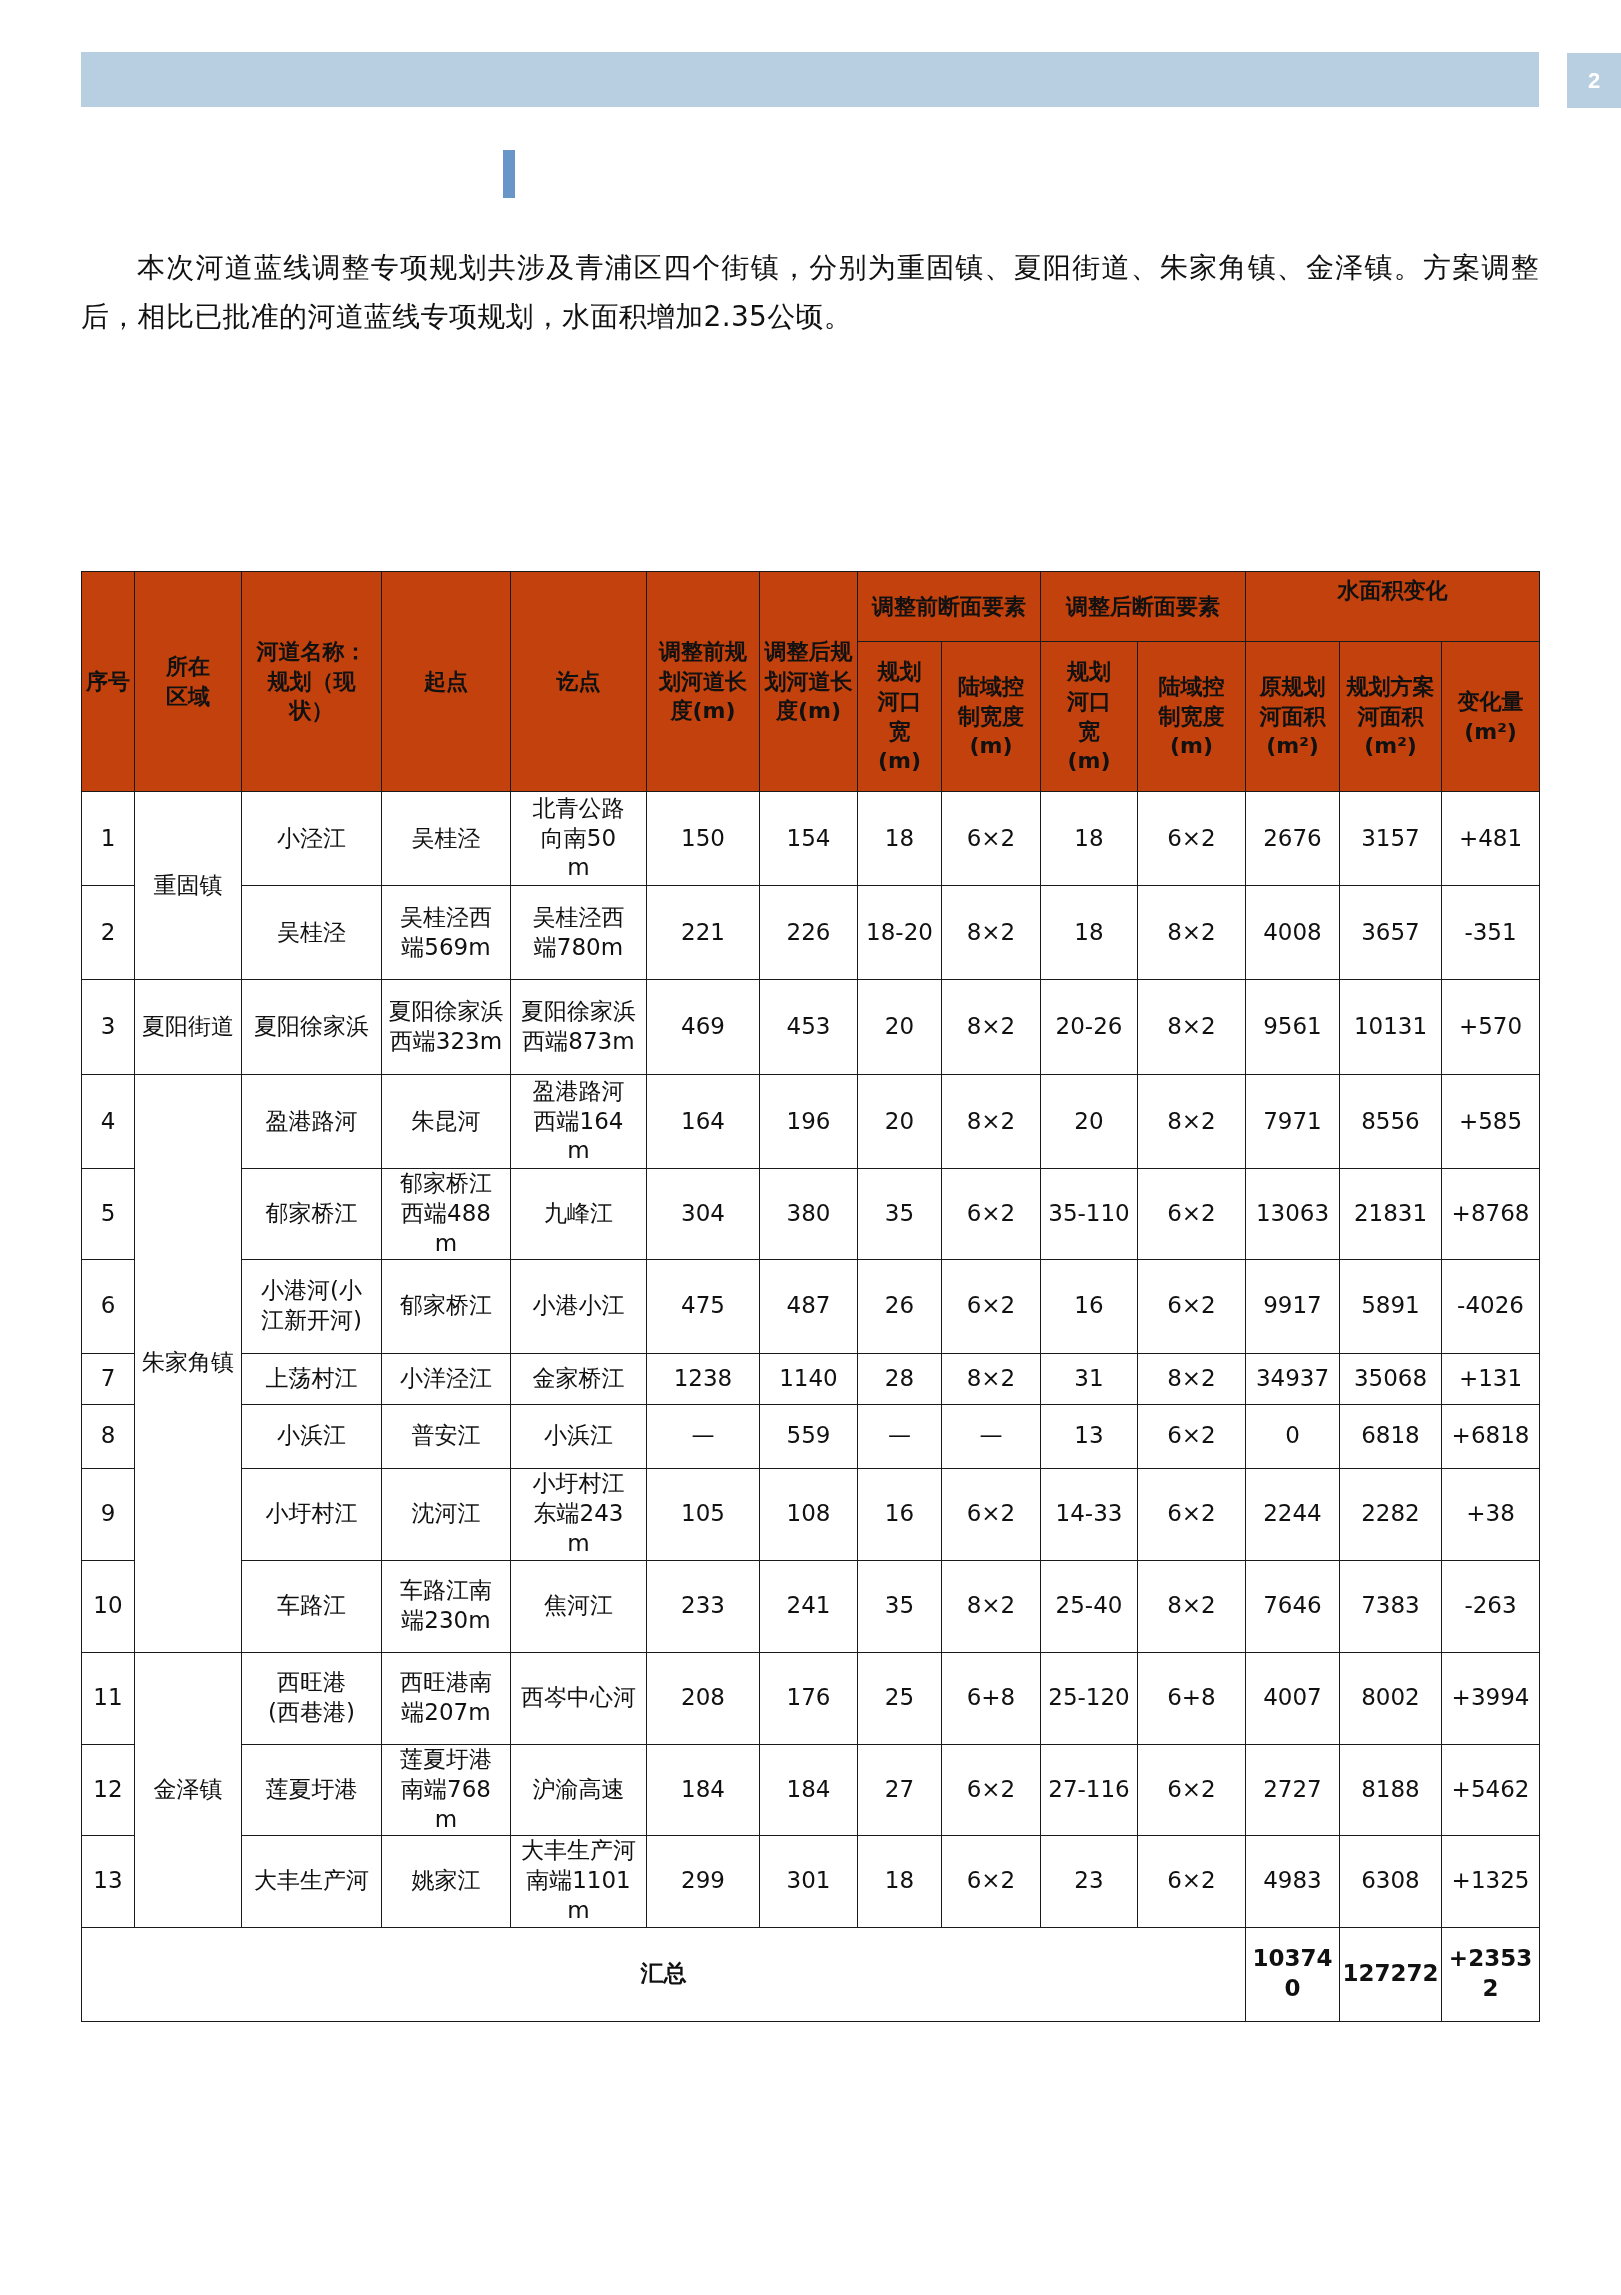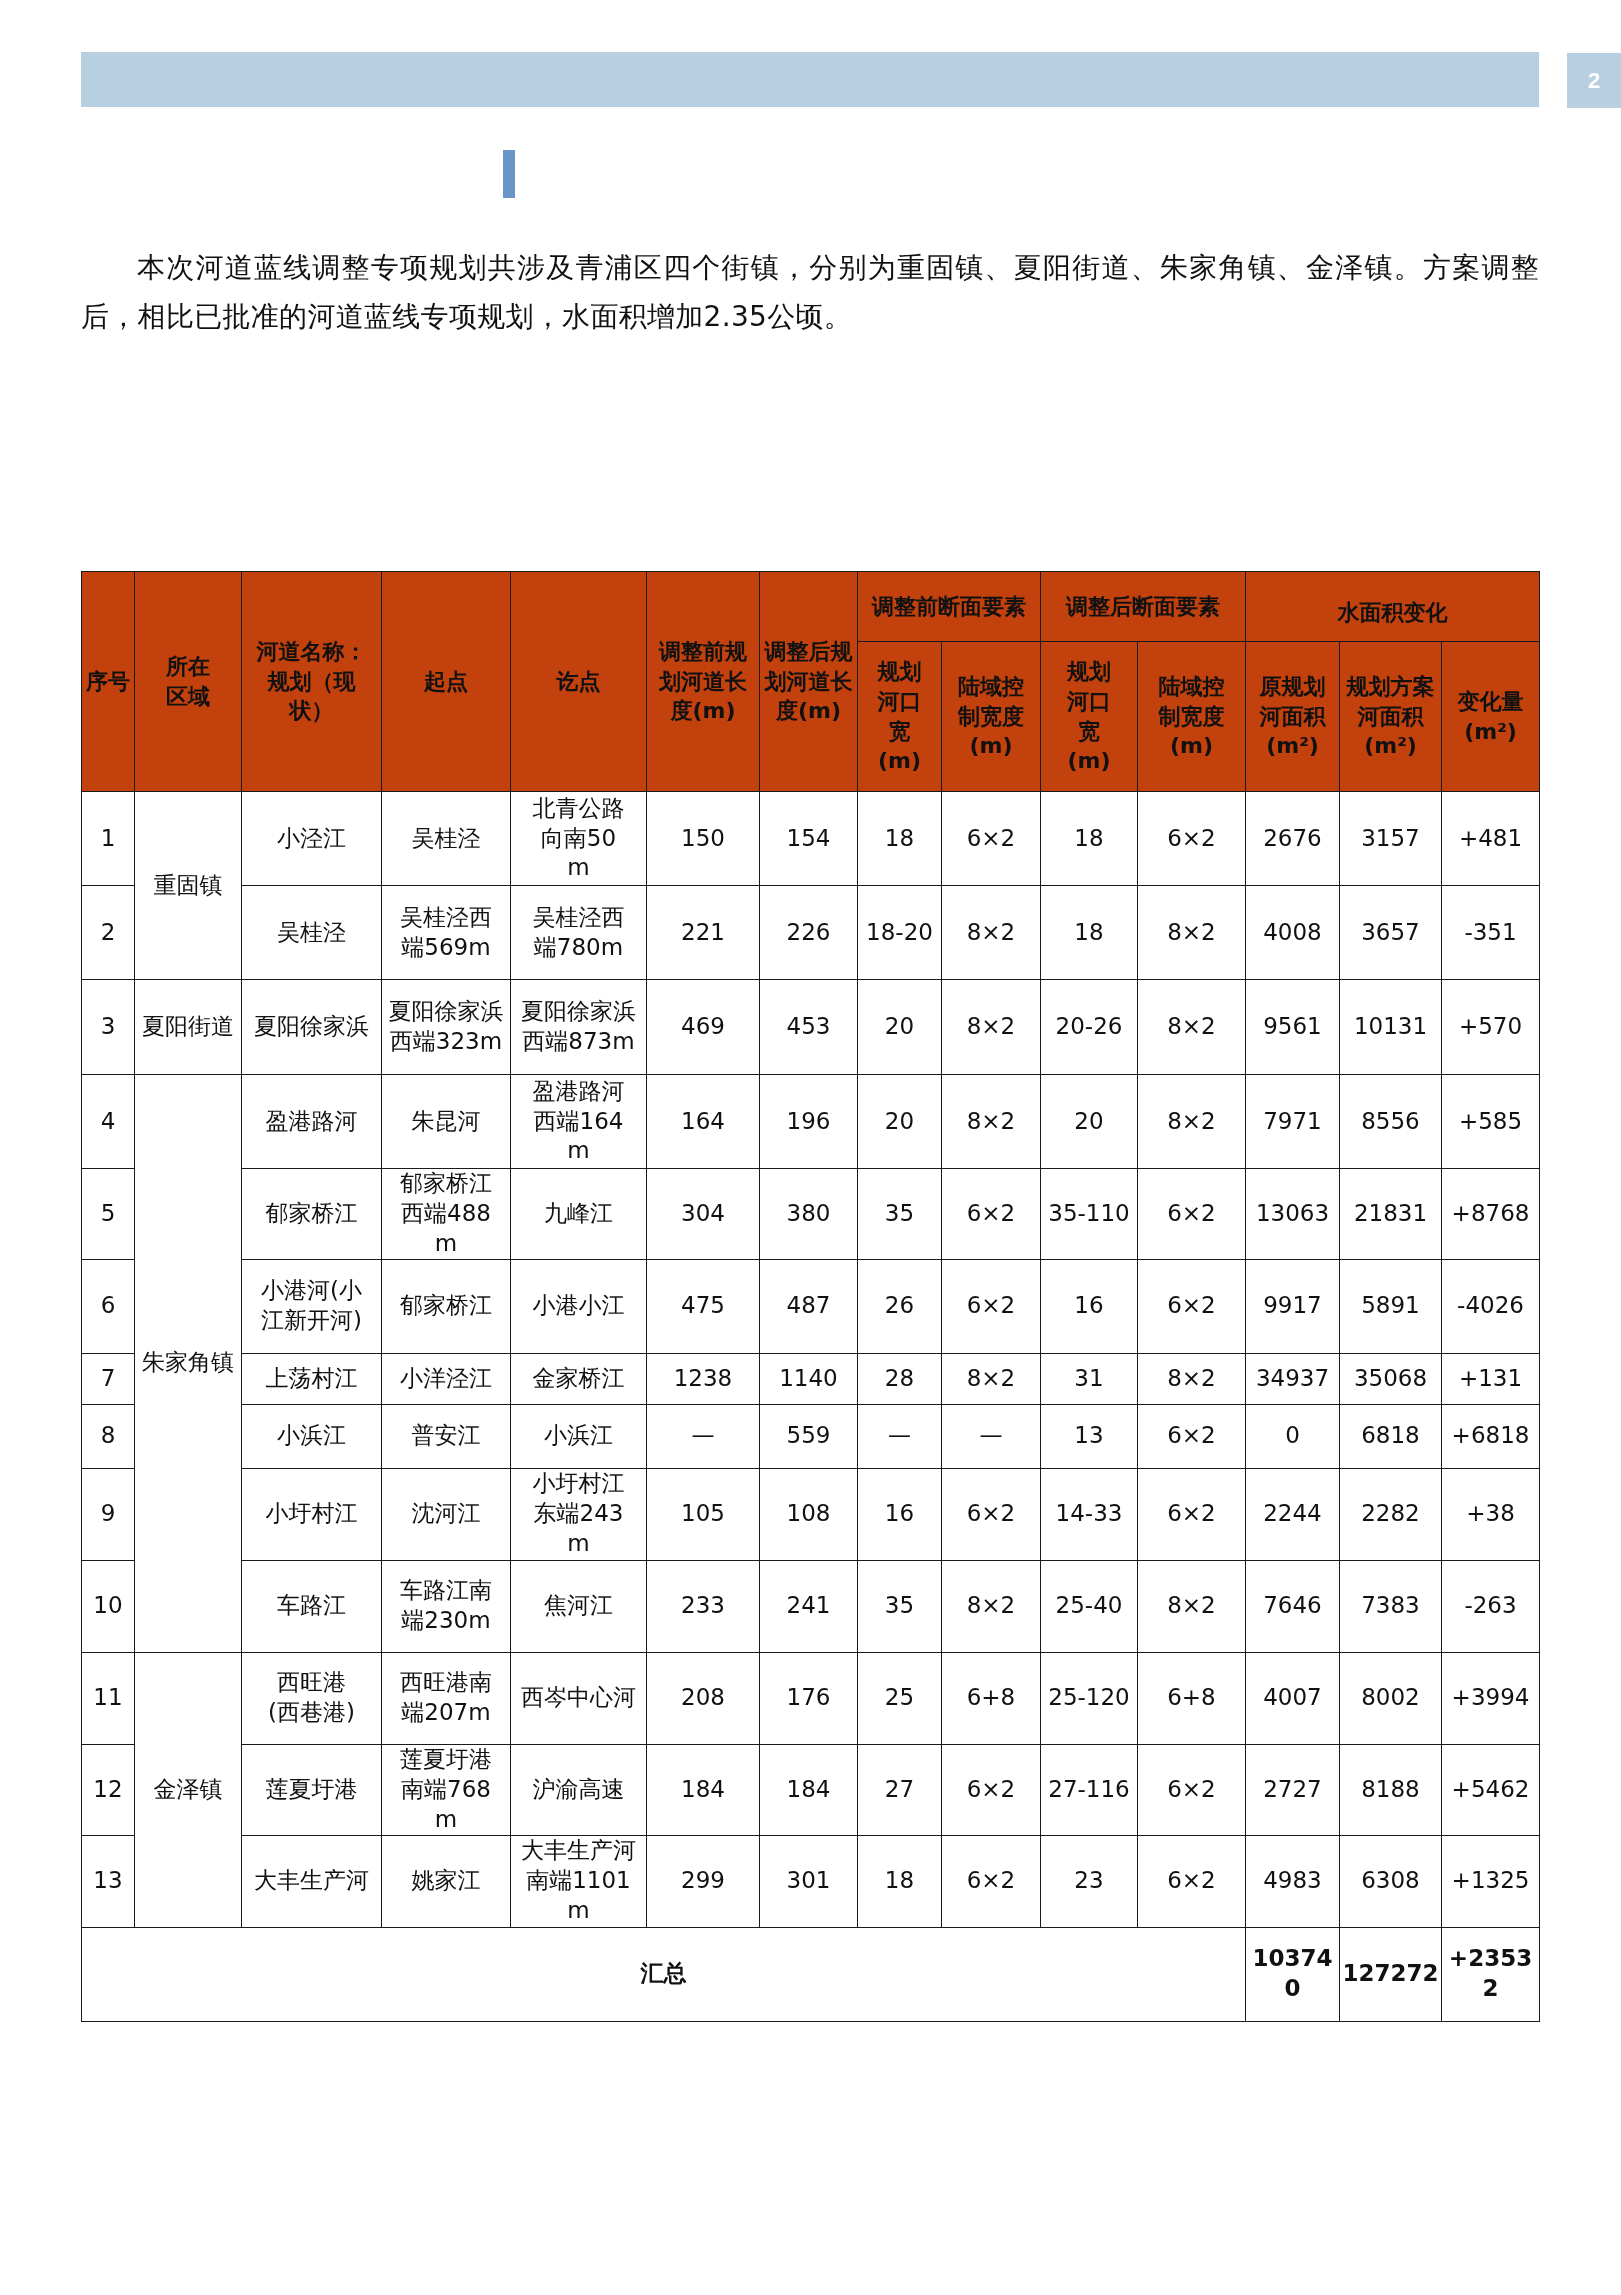--- a/index.html
+++ b/index.html
@@ -124,21 +124,21 @@
       <tr style="height:70px">
         <th rowspan="2">序号</th>
         <th rowspan="2"><span style="display:inline-block;width:2.1em">所在区域</span></th>
         <th rowspan="2"><span style="display:inline-block;width:5.5em">河道名称：规划（现状）</span></th>
         <th rowspan="2">起点</th>
         <th rowspan="2">讫点</th>
         <th rowspan="2"><span style="display:inline-block;width:4.1em">调整前规划河道长度(m)</span></th>
         <th rowspan="2"><span style="display:inline-block;width:4.1em">调整后规划河道长度(m)</span></th>
         <th colspan="2">调整前断面要素</th>
         <th colspan="2">调整后断面要素</th>
-        <th colspan="3" style="vertical-align:top;padding-top:26px">水面积变化</th>
+        <th colspan="3" style="vertical-align:top;padding-top:4px">水面积变化</th>
       </tr>
       <tr style="height:150px">
         <th><span style="display:inline-block;width:2.3em">规划河口宽(m)</span></th>
         <th><span style="display:inline-block;width:3.4em">陆域控制宽度(m)</span></th>
         <th><span style="display:inline-block;width:2.3em">规划河口宽(m)</span></th>
         <th><span style="display:inline-block;width:3.4em">陆域控制宽度(m)</span></th>
         <th><span style="display:inline-block;width:3.1em">原规划河面积(m²)</span></th>
         <th><span style="display:inline-block;width:4.1em">规划方案河面积(m²)</span></th>
         <th><span style="display:inline-block;width:3.1em">变化量(m²)</span></th>
       </tr>

